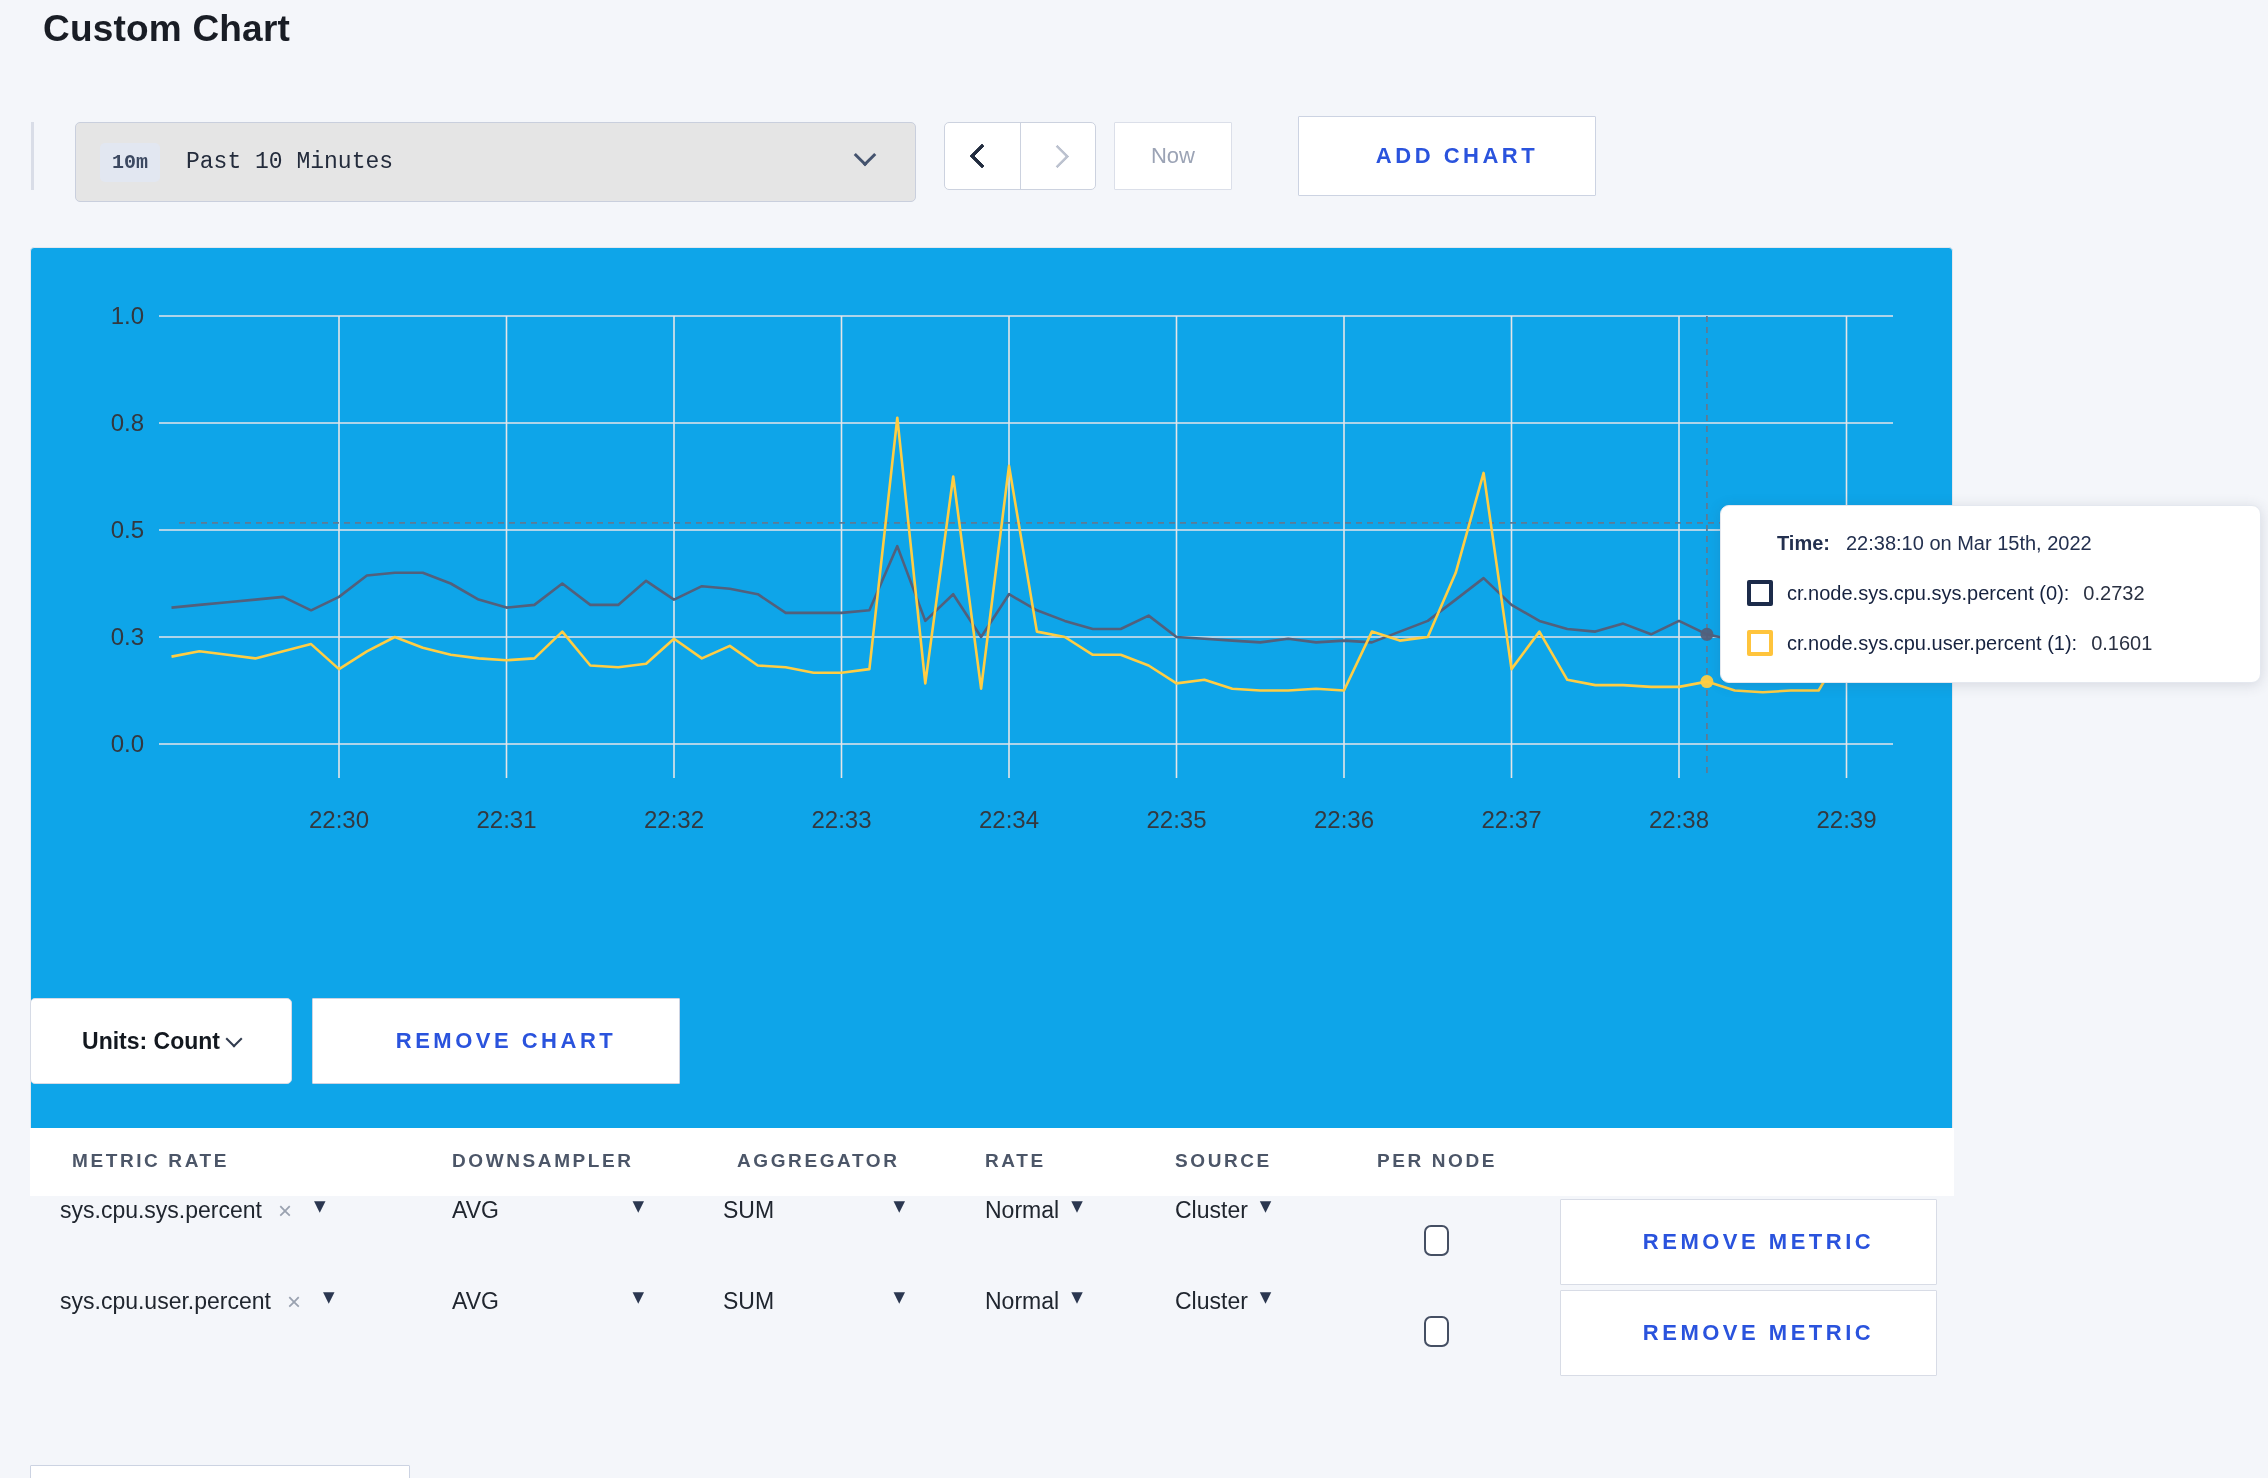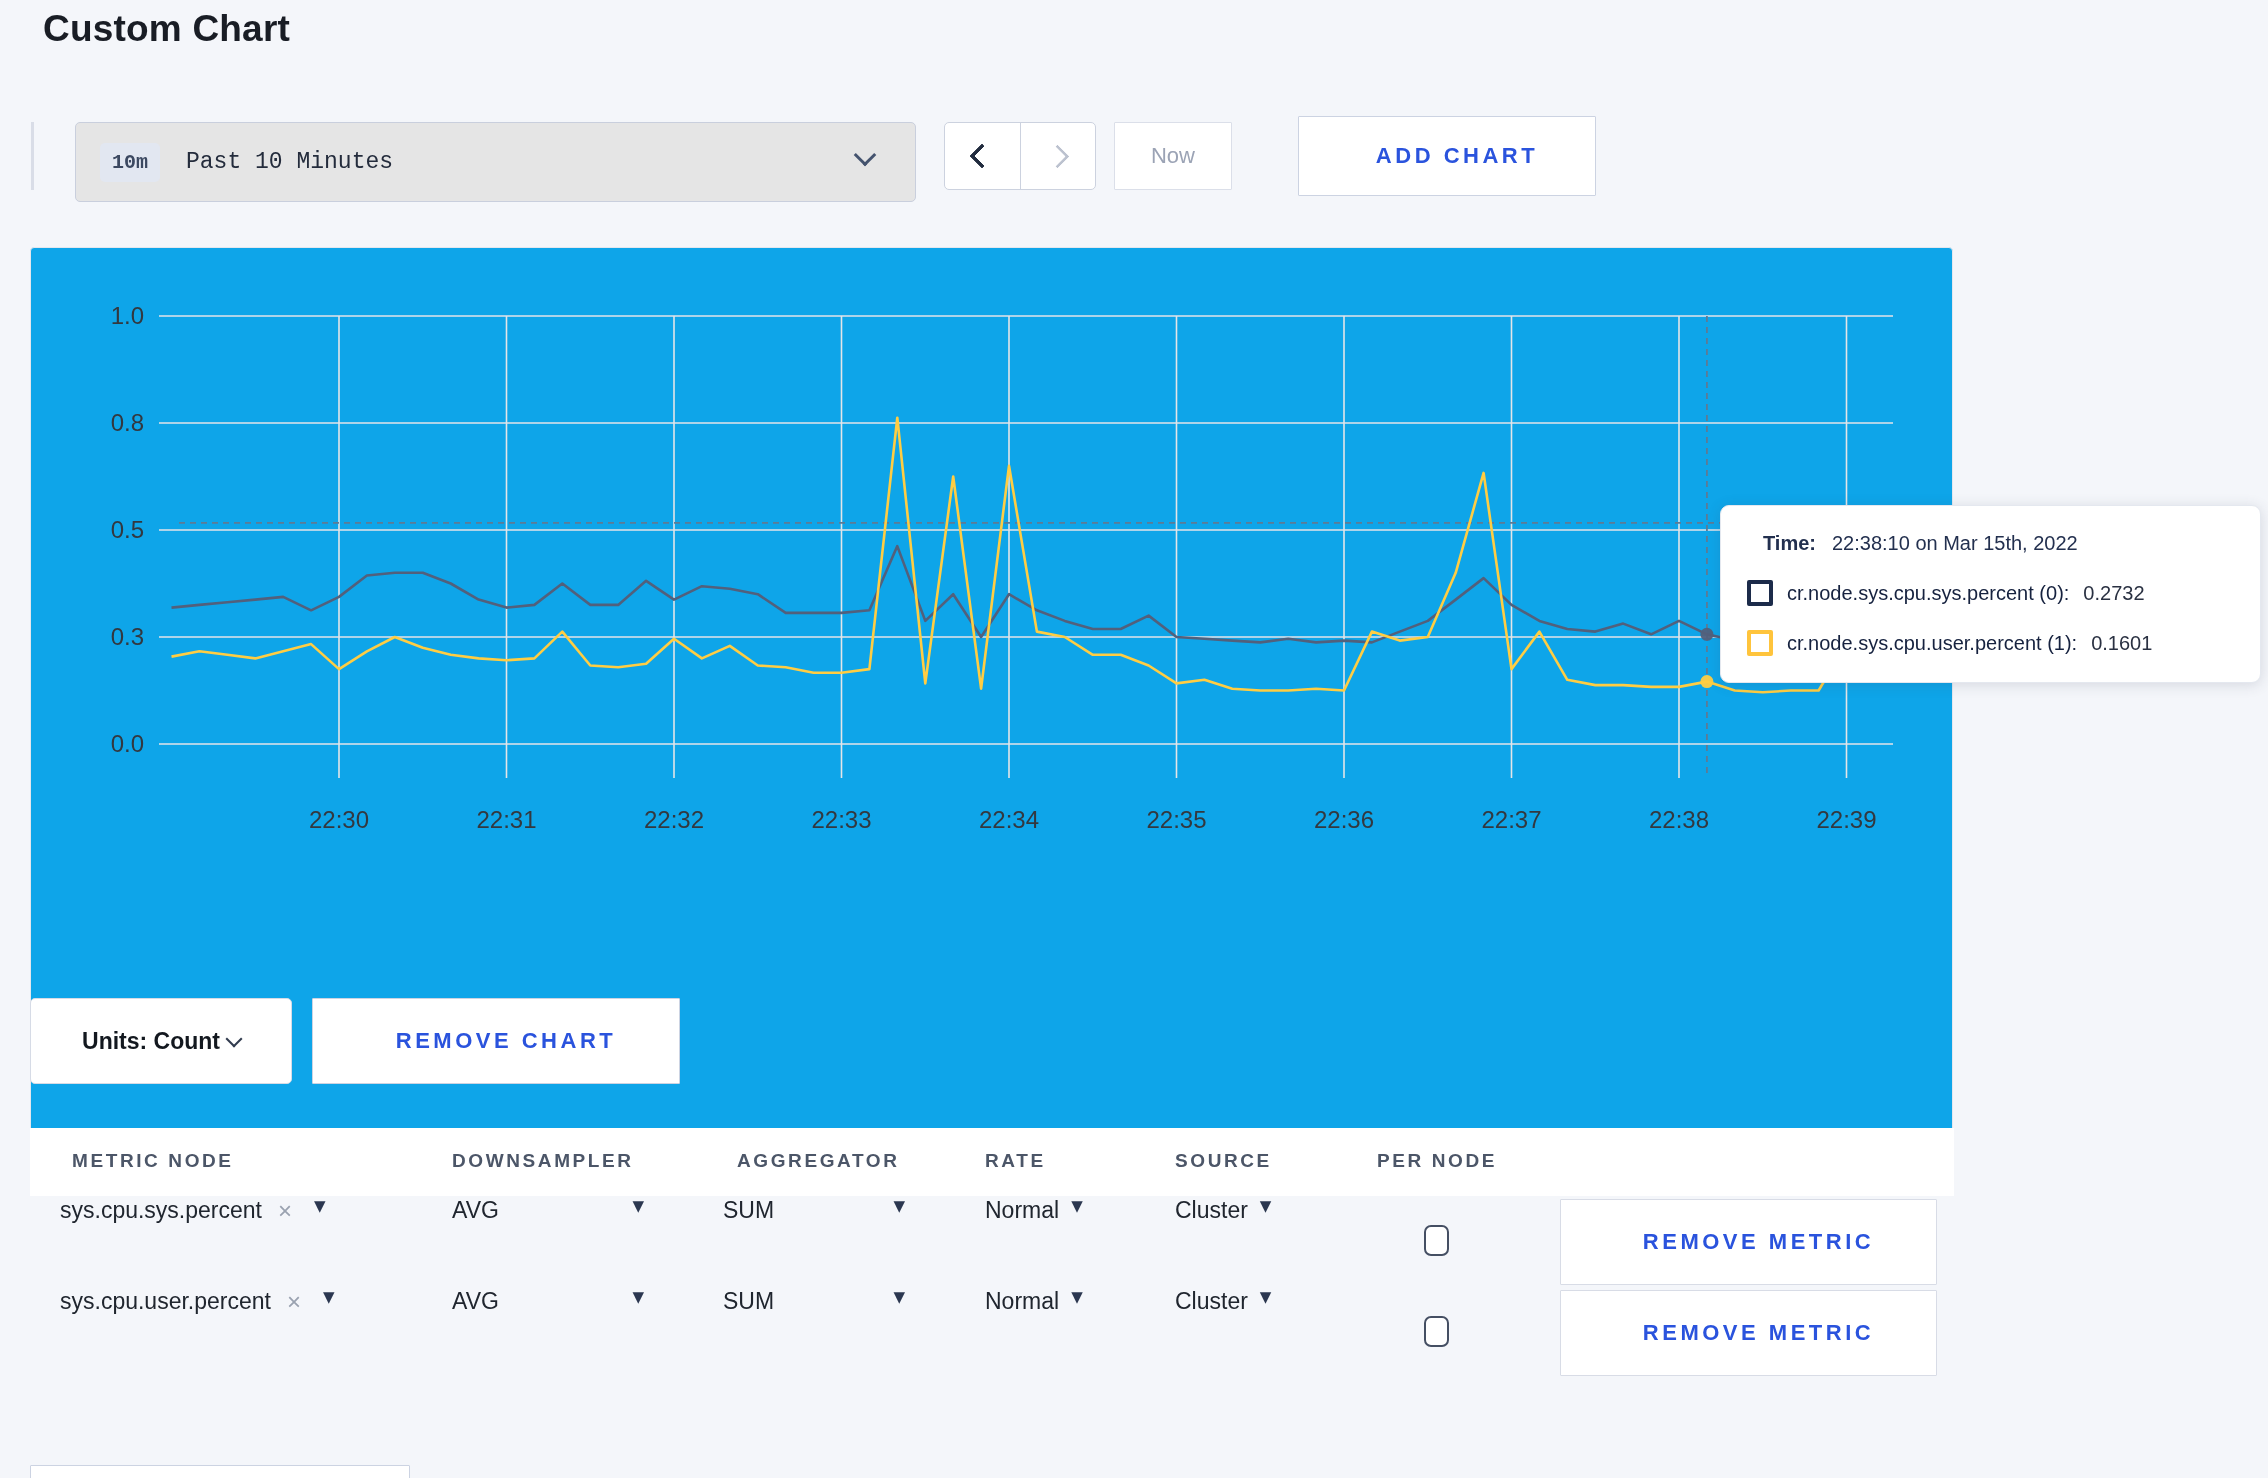--- a/index.html
+++ b/index.html
@@ -37,21 +37,21 @@
   .add-chart{left:1298px;top:116px;width:298px;height:80px;}
 
   
   .chart-card{left:30px;top:247px;width:1923px;height:910px;background:#0ea5e9;border:1px solid #e3e7ee;
               border-radius:4px;box-sizing:border-box;}
   .chart-card svg{position:absolute;left:0;top:0;}
 
   
   .tooltip{left:1720px;top:505px;width:541px;height:178px;background:#fff;border:1px solid #e4e8ef;
            border-radius:9px;box-shadow:0 2px 14px rgba(55,65,90,.16);z-index:5;box-sizing:border-box;}
-  .tt-time{position:absolute;left:42px;top:26px;font-size:20px;color:#23304f;}
+  .tt-time{position:absolute;left:56px;top:26px;font-size:20px;color:#23304f;}
   .tt-time .lbl{font-weight:700;margin-right:16px;}
   .tt-row{position:absolute;left:26px;display:flex;align-items:center;font-size:20px;color:#16223f;}
   .tt-row .swatch{width:18px;height:18px;border:4px solid #1c2b4a;border-radius:2px;margin-right:14px;}
   .tt-row.user .swatch{border-color:#ffc43c;}
   .tt-row .lbl{font-weight:400;}
   .tt-row .val{margin-left:14px;color:#2a3142;}
 
   
   .units-box{left:30px;top:998px;width:262px;height:86px;background:#fff;border:1px solid #d6dbe6;
              border-radius:5px;display:flex;align-items:center;justify-content:center;gap:8px;
@@ -160,21 +160,21 @@
     </div>
   </div>
 
   <div class="abs units-box">
     <span class="txt">Units: Count</span>
     <span class="chev"></span>
   </div>
   <div class="abs btn-blue remove-chart">REMOVE CHART</div>
 
   <div class="abs mheader">
-    <span class="mh-label" style="left:42px">METRIC NODE</span>
+    <span class="mh-label" style="left:42px">METRIC RATE</span>
     <span class="mh-label" style="left:422px">DOWNSAMPLER</span>
     <span class="mh-label" style="left:707px">AGGREGATOR</span>
     <span class="mh-label" style="left:955px">RATE</span>
     <span class="mh-label" style="left:1145px">SOURCE</span>
     <span class="mh-label" style="left:1347px">PER NODE</span>
   </div>
 
   <div class="abs mrow" style="top:1197px">
     <div class="cell" style="left:30px;top:0;height:90px">
       <span>sys.cpu.sys.percent</span>

